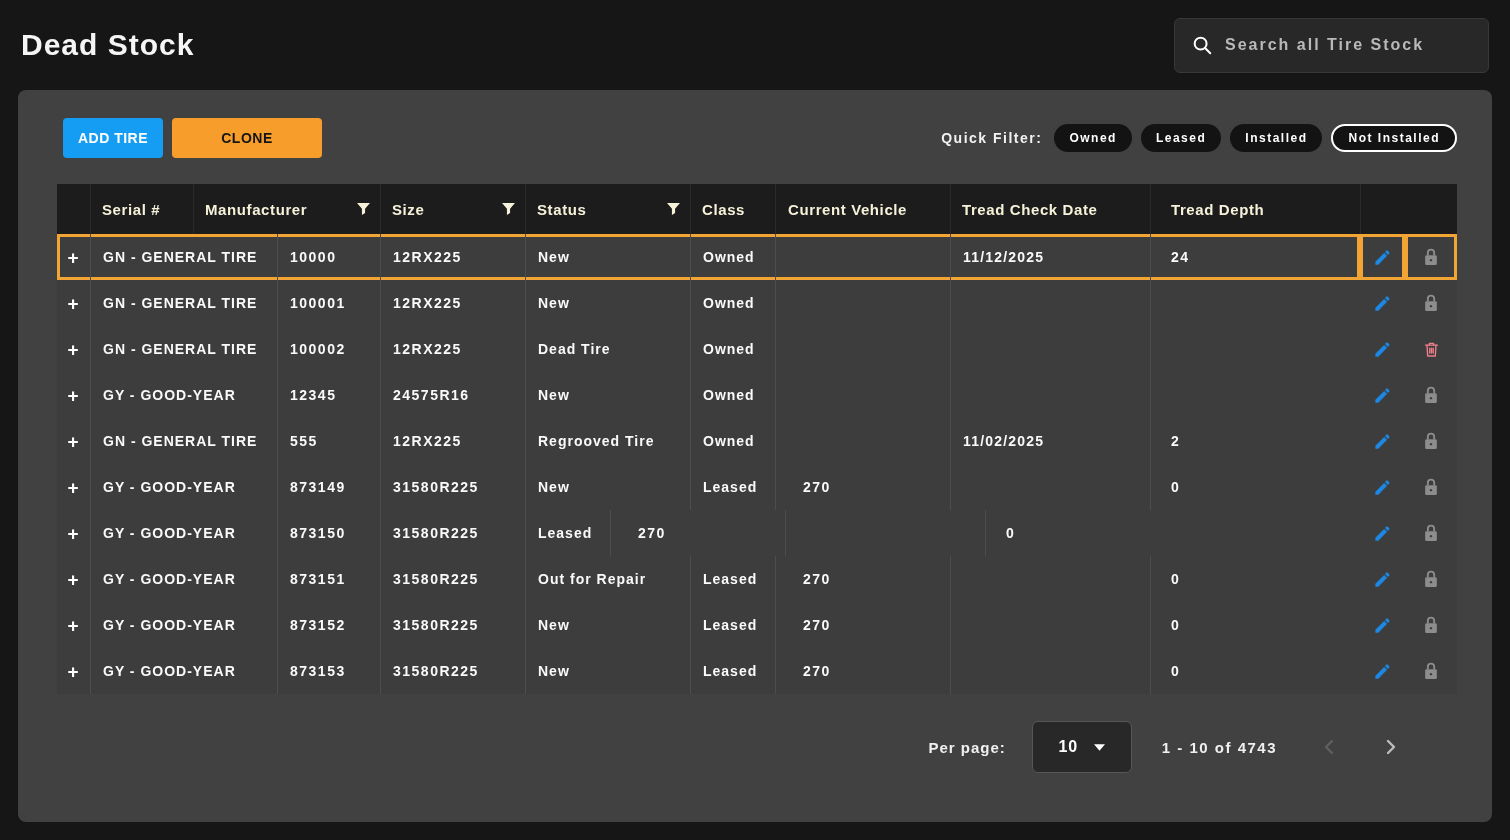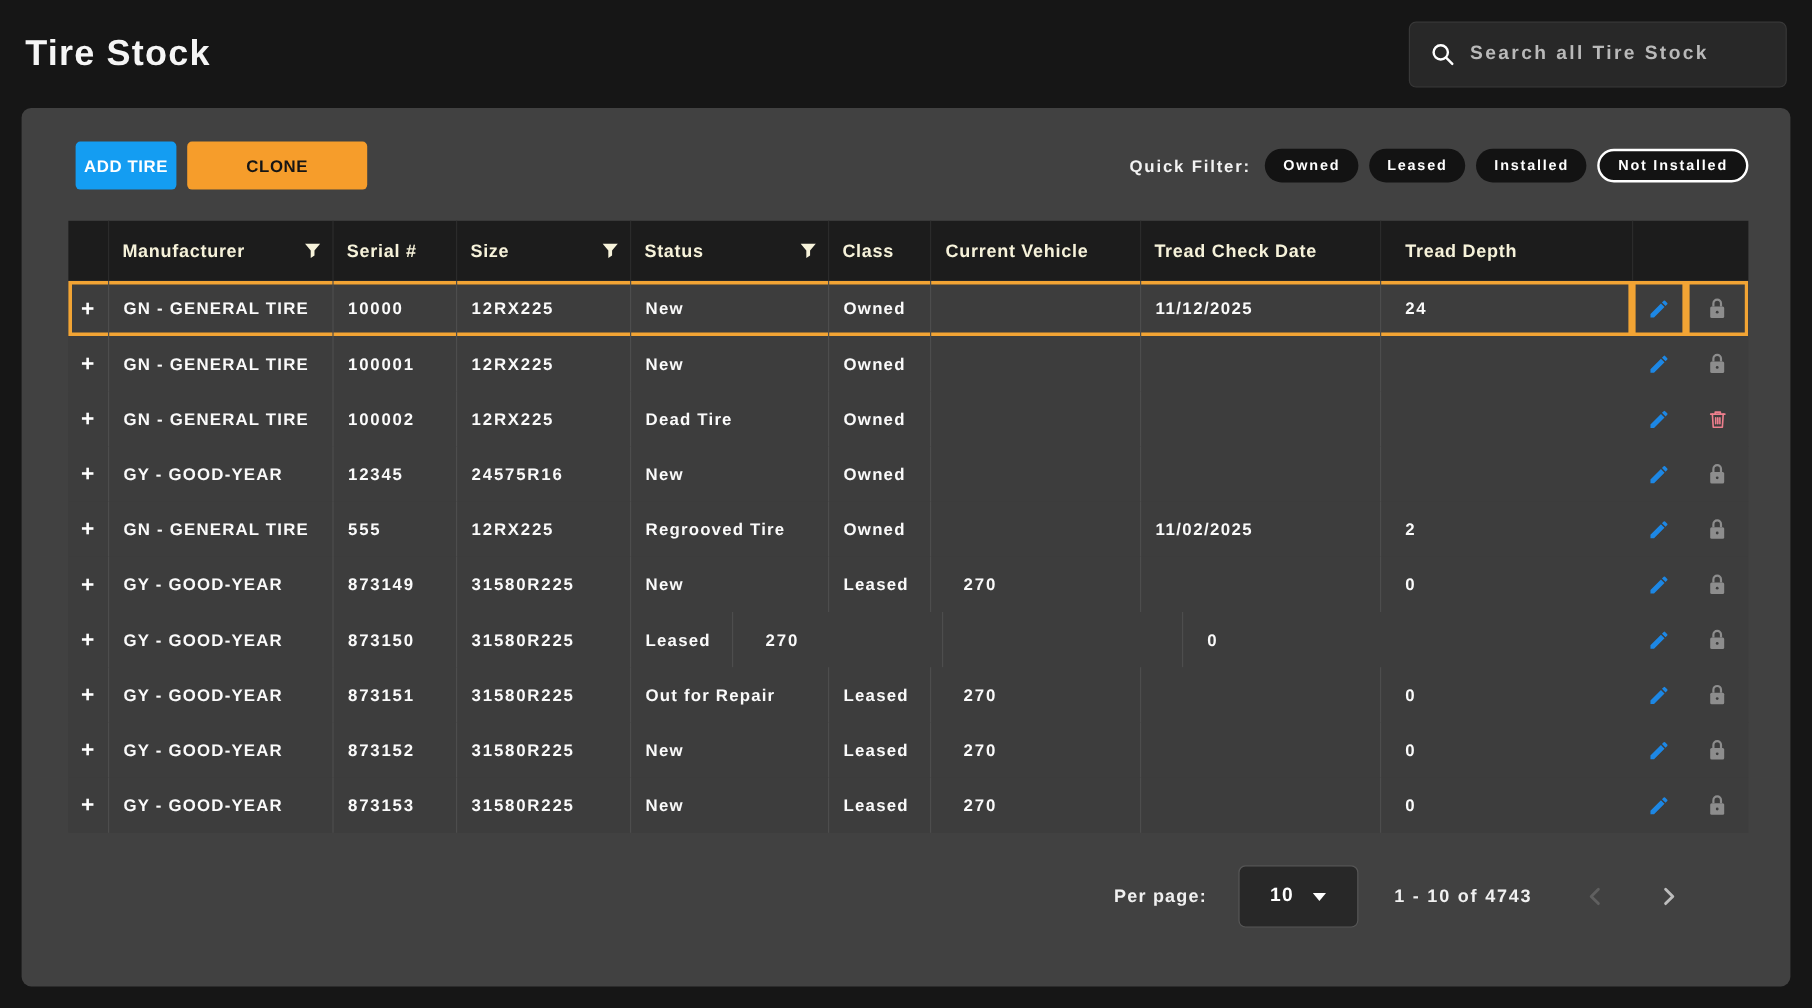--- a/index.html
+++ b/index.html
@@ -41,21 +41,21 @@
   
   .panel{
     margin:0 18px;height:732px;background:var(--panel-bg);border-radius:8px;
     padding:28px 35px 0 39px;
   }
   .toolbar{display:flex;align-items:center;justify-content:space-between;margin-left:6px;}
   .btn{
     border:none;border-radius:4px;height:40px;font-family:"Liberation Sans", sans-serif;
     font-weight:700;font-size:14px;letter-spacing:.5px;cursor:pointer;
   }
-  .btn-add{background:var(--blue);color:#fff;width:84px;}
+  .btn-add{background:var(--blue);color:#fff;width:100px;}
   .btn-clone{background:var(--orange);color:#151515;width:150px;margin-left:9px;}
   .quickfilter{display:flex;align-items:center;gap:9px;}
   .qf-label{font-size:14px;font-weight:700;letter-spacing:1.5px;color:#f2f2f2;margin-right:3px;}
   .pill{
     background:#131313;color:#fff;border:none;border-radius:16px;height:28px;padding:0 15px;
     font-family:"Liberation Sans", sans-serif;font-size:12px;font-weight:700;letter-spacing:1.5px;cursor:pointer;
   }
   .pill.outlined{border:2px solid #fff;}
   
   .table{width:1400px;margin-top:26px;}
@@ -106,21 +106,21 @@
     display:flex;align-items:center;justify-content:center;gap:16px;cursor:pointer;
   }
   .pp-value{font-size:16px;font-weight:700;letter-spacing:1px;}
   .range{font-size:15px;font-weight:700;letter-spacing:1.5px;color:#f0f0f0;margin-left:4px;}
   .nav{background:none;border:none;cursor:pointer;display:flex;align-items:center;padding:0 6px;}
 </style>
 </head>
 <body>
 
 <div class="topbar">
-  <h1 class="page-title">Tire Stock</h1>
+  <h1 class="page-title">Dead Stock</h1>
   <div class="searchbox">
     <span style="display:flex;">
       <svg width="22" height="22" viewBox="0 0 24 24" fill="none" stroke="#ffffff" stroke-width="2.2" stroke-linecap="round">
           <circle cx="10.5" cy="10.5" r="6.5"></circle>
           <path d="M15.6 15.6L21 21"></path>
         </svg>
     </span>
     <input type="text" value="" placeholder="Search all Tire Stock" style="">
   </div>
 </div>
@@ -138,30 +138,30 @@
       <button class="pill">Leased</button>
       <button class="pill">Installed</button>
       <button class="pill outlined">Not Installed</button>
     </div>
   </div>
 
   <div class="table">
 
     <div class="thead">
       <div class="th h-exp"></div>
+      <div class="th h-ser">
+        <span>Serial #</span>
+      </div>
       <div class="th h-man">
         <span>Manufacturer</span>
         <span style="display:flex;">
             <svg width="13" height="12" viewBox="0 0 14 13">
               <path fill="#f6f2da" d="M0 0h14L8.7 6.3v4.4L5.3 13V6.3z"></path>
             </svg>
           </span>
-      </div>
-      <div class="th h-ser">
-        <span>Serial #</span>
       </div>
       <div class="th h-siz">
         <span>Size</span>
         <span style="display:flex;">
             <svg width="13" height="12" viewBox="0 0 14 13">
               <path fill="#f6f2da" d="M0 0h14L8.7 6.3v4.4L5.3 13V6.3z"></path>
             </svg>
           </span>
       </div>
       <div class="th h-sta">

